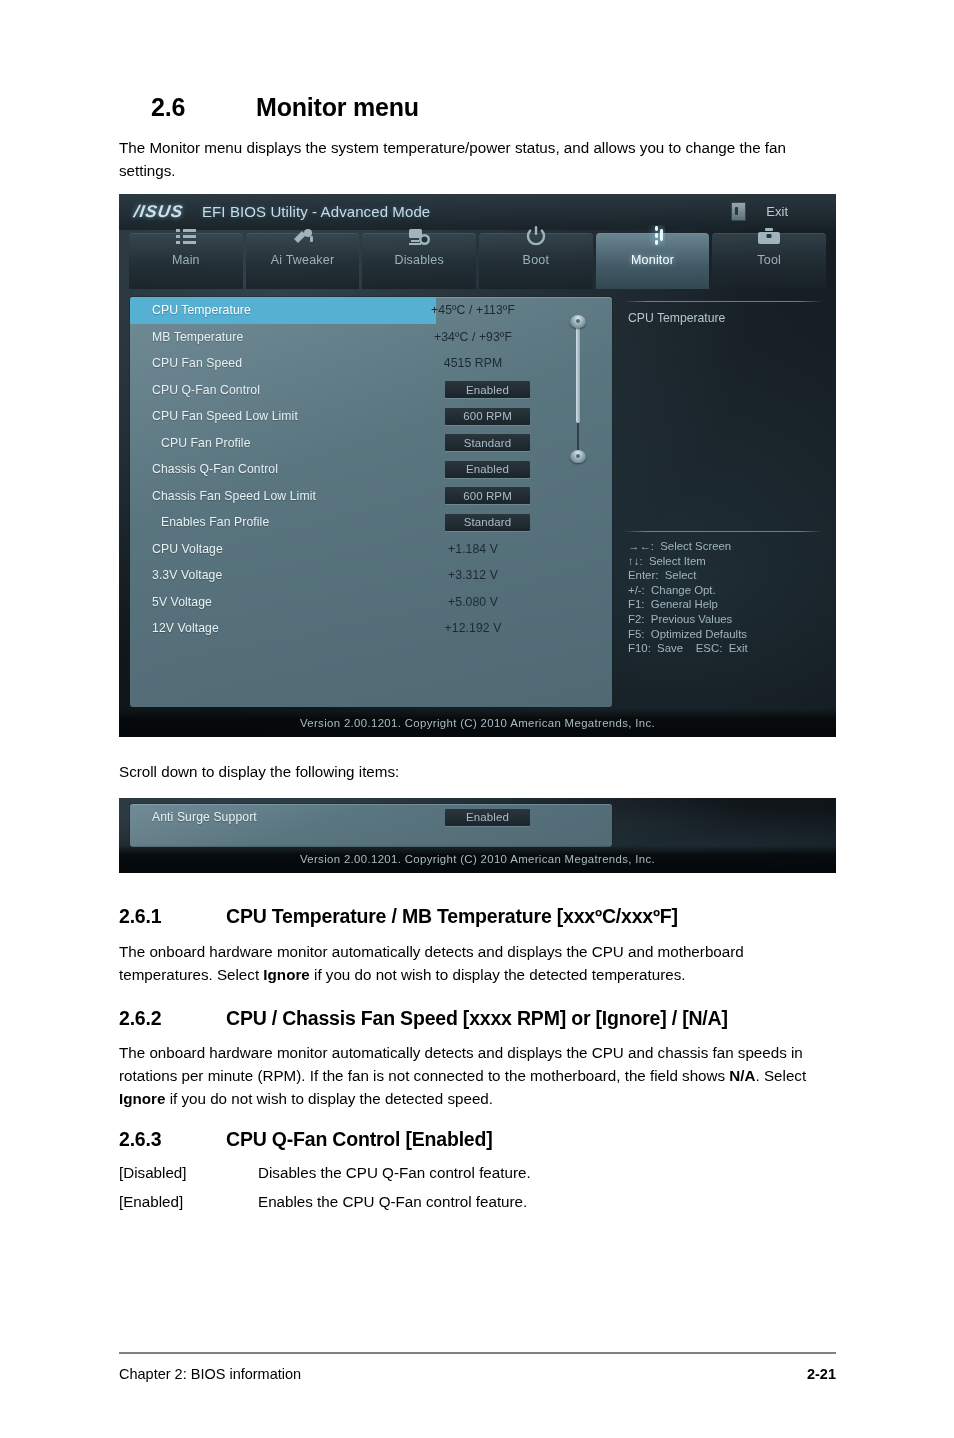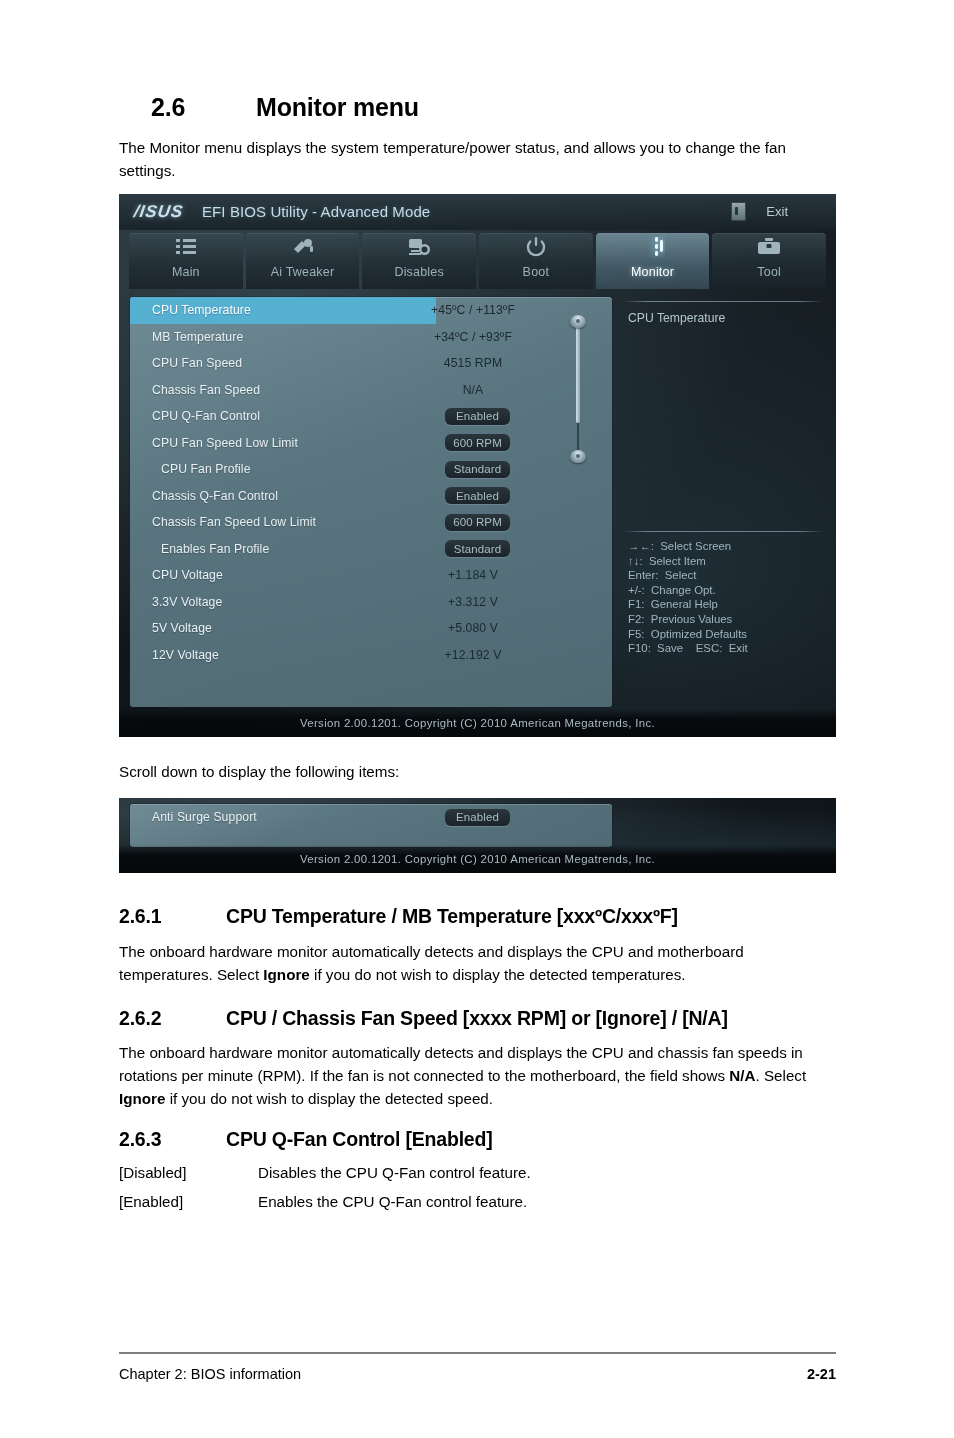--- a/index.html
+++ b/index.html
@@ -144,21 +144,21 @@
     position: absolute; left: 10px; top: 39px;
     width: 697px; height: 56px;
     display: flex; gap: 3px;
   }
   .tab {
     flex: 1 1 0;
     position: relative;
     border-radius: 4px 4px 0 0;
     background: linear-gradient(180deg, rgba(58,74,83,0.75) 0%, rgba(33,45,52,0.82) 55%, rgba(25,34,40,0.9) 100%);
     display: flex; flex-direction: column; align-items: center; justify-content: flex-end;
-    padding-bottom: 10px;
+    padding-bottom: 22px;
     box-shadow: inset 0 1px 0 rgba(160,190,205,0.12);
   }
   .tab.active {
     background: linear-gradient(180deg, rgba(120,150,163,0.85) 0%, rgba(70,95,107,0.9) 60%, rgba(52,73,84,0.95) 100%);
   }
   .tab-label {
     font-size: 12.5px; color: #9cb1ba; letter-spacing: 0.2px;
   }
   .tab.active .tab-label { color: #ffffff; text-shadow: 0 0 5px rgba(190,235,255,0.7); }
   .tab-icon {
@@ -204,23 +204,23 @@
   }
   .row-value {
     position: absolute; left: 283px; width: 120px;
     text-align: center;
     font-size: 12.2px; color: #1b2a30;
     letter-spacing: 0.1px;
     white-space: nowrap;
   }
   .row-btn {
     position: absolute; left: 315px;
-    width: 65px; height: 17px;
+    width: 85px; height: 17px;
     background: linear-gradient(180deg, #2a353c 0%, #1b242a 100%);
-    border-radius: 6px;
+    border-radius: 1px;
     box-shadow: 0 1px 0 rgba(200,225,235,0.18);
     display: flex; align-items: center; justify-content: center;
     font-size: 11.5px; color: #a9bdc6;
     letter-spacing: 0.1px;
   }
 
   
   .vscroll {
     position: absolute; left: 440px; top: 18px;
     width: 16px; height: 148px;
@@ -405,24 +405,20 @@
             </div>
             <div class="row">
               <span class="row-label">MB Temperature</span>
               <span class="row-value">+34ºC / +93ºF</span>
             </div>
             <div class="row">
               <span class="row-label">CPU Fan Speed</span>
               <span class="row-value">4515 RPM</span>
             </div>
             <div class="row">
-              <span class="row-label">Chassis Fan Speed</span>
-              <span class="row-value">N/A</span>
-            </div>
-            <div class="row">
               <span class="row-label">CPU Q-Fan Control</span>
               <span class="row-btn">Enabled</span>
             </div>
             <div class="row">
               <span class="row-label">CPU Fan Speed Low Limit</span>
               <span class="row-btn">600 RPM</span>
             </div>
             <div class="row indent">
               <span class="row-label">CPU Fan Profile</span>
               <span class="row-btn">Standard</span>

